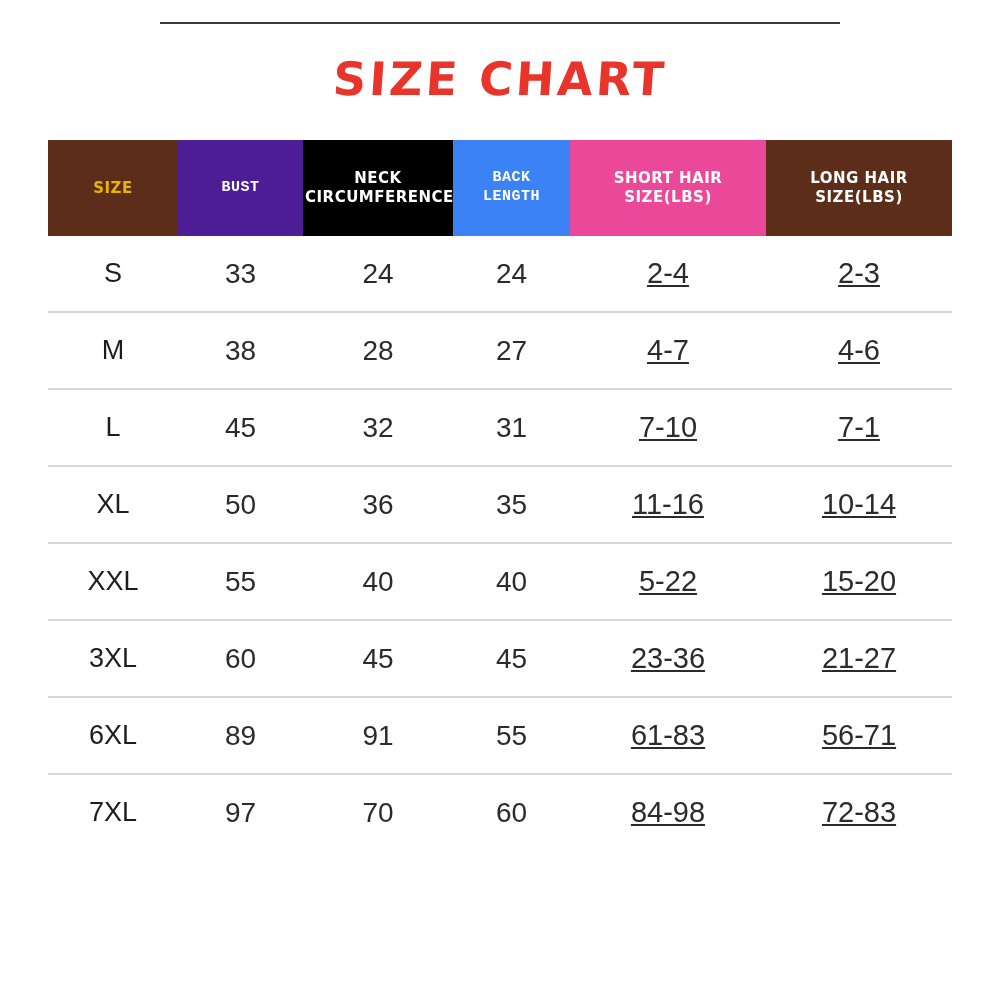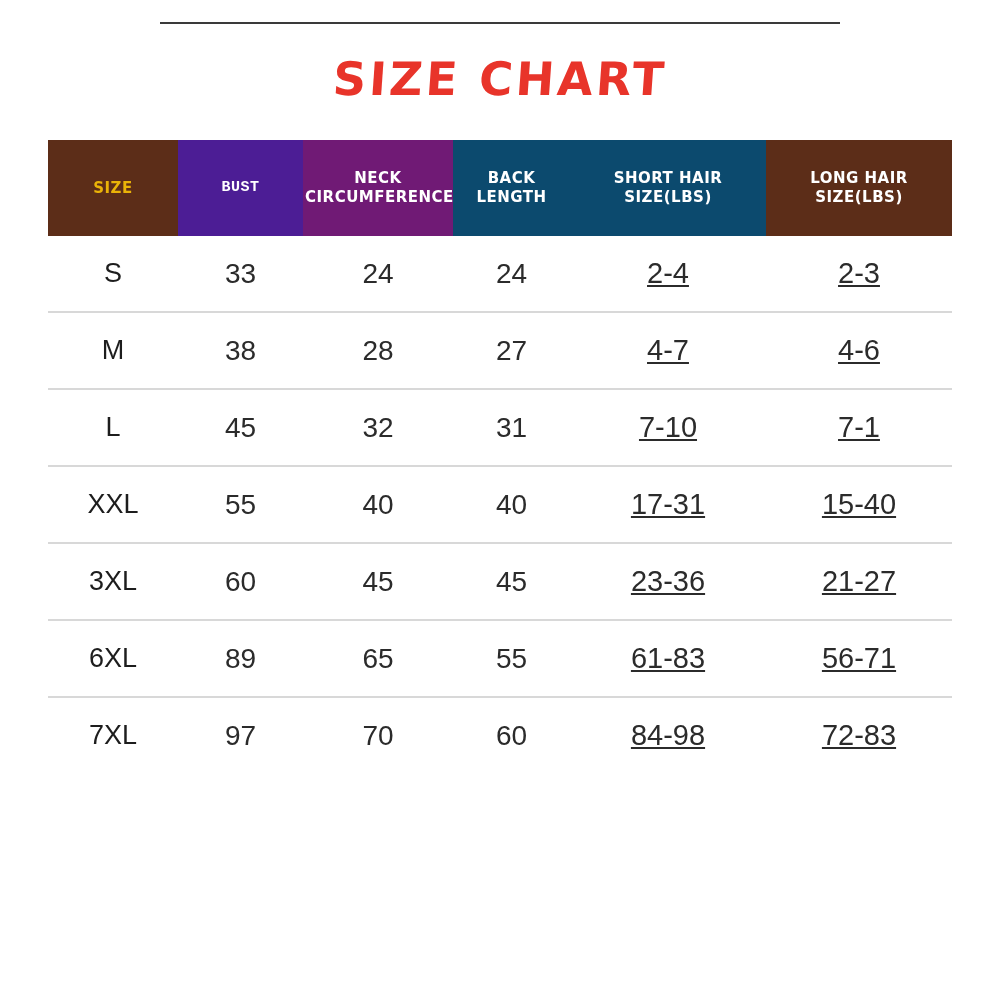--- a/index.html
+++ b/index.html
@@ -115,29 +115,29 @@
         <col class="col-long">
       </colgroup>
       <thead>
         <tr>
             <th style="background: rgb(92, 45, 24); color: #eab308;">
               <span class="hl">SIZE</span>
             </th>
             <th style="background: #4c1d95; color: rgb(255, 255, 255); font-family: Liberation Mono, monospace;">
               <span class="hl">BUST</span>
             </th>
-            <th style="background: #701a75; color: rgb(255, 255, 255);">
+            <th style="background: #000000; color: rgb(255, 255, 255);">
               <span class="hl">NECK</span>
               <span class="hl">CIRCUMFERENCE</span>
             </th>
-            <th style="background: #0c4a6e; color: rgb(255, 255, 255);">
+            <th style="background: #3b82f6; color: rgb(255, 255, 255); font-family: Liberation Mono, monospace;">
               <span class="hl">BACK</span>
               <span class="hl">LENGTH</span>
             </th>
-            <th style="background: #0c4a6e; color: rgb(255, 255, 255);">
+            <th style="background: #ec4899; color: rgb(255, 255, 255);">
               <span class="hl">SHORT HAIR</span>
               <span class="hl">SIZE(LBS)</span>
             </th>
             <th style="background: rgb(92, 45, 24); color: rgb(255, 255, 255); margin-top: 27px;">
               <span class="hl">LONG HAIR</span>
               <span class="hl">SIZE(LBS)</span>
             </th>
           </tr>
       </thead>
       <tbody>
@@ -159,39 +159,47 @@
           </tr>
           <tr>
             <td class="size-col">L</td>
             <td>45</td>
             <td>32</td>
             <td>31</td>
             <td class="range-col">7-10</td>
             <td class="range-col">7-1</td>
           </tr>
           <tr>
+            <td class="size-col">XL</td>
+            <td>50</td>
+            <td>36</td>
+            <td>35</td>
+            <td class="range-col">11-16</td>
+            <td class="range-col">10-14</td>
+          </tr>
+          <tr>
             <td class="size-col">XXL</td>
             <td>55</td>
             <td>40</td>
             <td>40</td>
-            <td class="range-col">17-31</td>
-            <td class="range-col">15-40</td>
+            <td class="range-col">5-22</td>
+            <td class="range-col">15-20</td>
           </tr>
           <tr>
             <td class="size-col">3XL</td>
             <td>60</td>
             <td>45</td>
             <td>45</td>
             <td class="range-col">23-36</td>
             <td class="range-col">21-27</td>
           </tr>
           <tr>
             <td class="size-col">6XL</td>
             <td>89</td>
-            <td>65</td>
+            <td>91</td>
             <td>55</td>
             <td class="range-col">61-83</td>
             <td class="range-col">56-71</td>
           </tr>
           <tr>
             <td class="size-col">7XL</td>
             <td>97</td>
             <td>70</td>
             <td>60</td>
             <td class="range-col">84-98</td>

